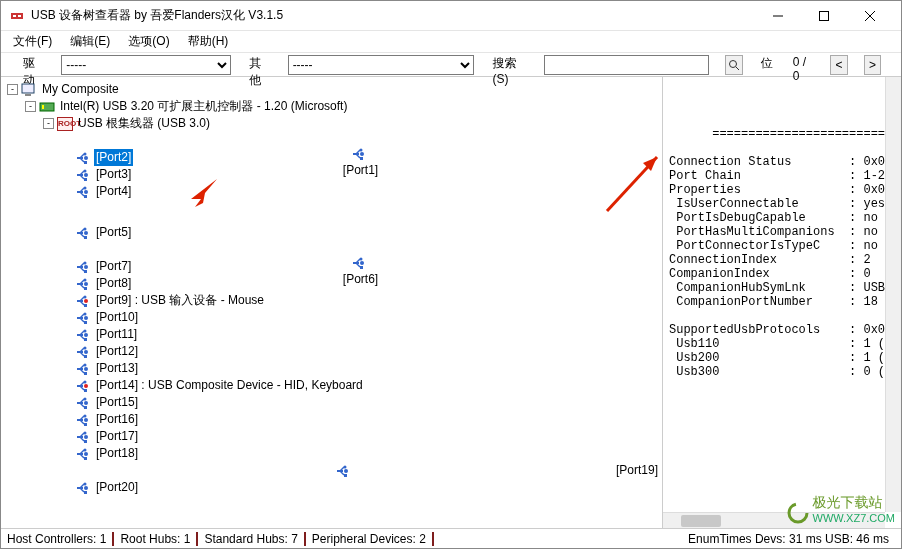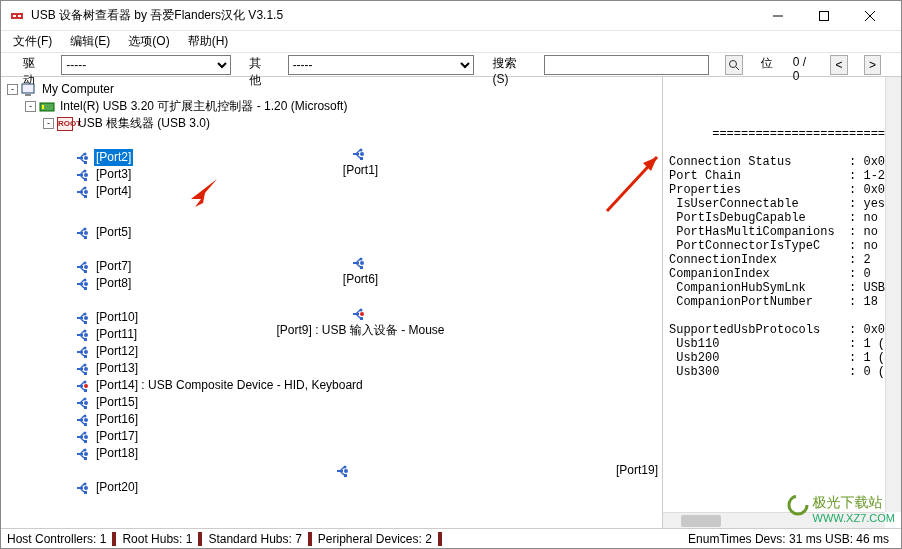--- a/index.html
+++ b/index.html
@@ -21,25 +21,25 @@
 .ritem .twist { width: 11px; height: 11px; border: 1px solid #888; font-size: 9px; line-height: 9px; text-align: center; margin-right: 3px; cursor: pointer; background:#fff; flex:0 0 11px; }
 .ritem .nowt { width: 14px; flex:0 0 14px; }
 .ritem .icon { width: 16px; height: 14px; margin-right: 3px; flex:0 0 16px; }
 .ritem .txt { padding: 0 2px; }
 .ritem .txt.selected { background: #0078d7; color: #fff; }
 .infopane { flex: 1; height: 100%; overflow: hidden; font-family: Consolas, "Courier New", monospace; font-size: 12px; white-space: pre; padding: 8px 4px 4px 6px; line-height: 14px; position: relative; }
 .infopane .sb-v { position:absolute; right:0; top:0; width:16px; height:calc(100% - 16px); background:#f0f0f0; border-left:1px solid #ddd; }
 .infopane .sb-h { position:absolute; bottom:0; left:0; right:16px; height:16px; background:#f0f0f0; border-top:1px solid #ddd; }
 .infopane .sb-h::after{ content:""; position:absolute; left:18px; top:2px; width:40px; height:12px; background:#c8c8c8; border-radius:2px;}
 .statusbar { height: 20px; border-top: 1px solid #ccc; display: flex; align-items: center; padding: 0 6px; font-size: 12px; gap: 6px; }
-.statusbar .cell { padding-right: 6px; border-right: 4px solid #7f1d1d; }
+.statusbar .cell { padding-right: 6px; border-right: 2px solid #7f1d1d; }
 .statusbar .cell:last-child { border-right: none; }
 .arrow1 { position:absolute; left:190px; top:178px; pointer-events:none; }
 .arrow2 { position:absolute; left:598px; top:148px; pointer-events:none; }
-.watermark { position:absolute; right:6px; bottom:24px; font-size:14px; color:#6a9a2a; display:flex; align-items:flex-start; gap:4px; pointer-events:none; }
+.watermark { position:absolute; right:6px; bottom:24px; font-size:14px; color:#6a9a2a; display:flex; align-items:flex-end; gap:4px; pointer-events:none; }
 .watermark .url{ font-size:11px; color:#2a6; }
 svg{display:block}
 </style>
 </head>
 <body>
 
 <div class="titlebar">
   <svg class="title-icon" viewBox="0 0 16 16">
       <rect x="2" y="5" width="12" height="6" fill="#c33"></rect>
       <rect x="4" y="7" width="3" height="2" fill="#fff"></rect>
@@ -91,21 +91,21 @@
 </div>
 
 <div class="main">
   <div class="treepane" id="treepane">
       <div class="ritem" style="padding-left: 4px;">
         <span class="twist">-</span>
         <svg class="icon" viewBox="0 0 16 14">
           <rect x="1" y="1" width="12" height="9" fill="#eef" stroke="#246"></rect>
           <rect x="4" y="11" width="6" height="2" fill="#888"></rect>
         </svg>
-        <span class="txt">My Computer</span>
+        <span class="txt">My Composite</span>
       </div>
       <div class="ritem" style="padding-left: 22px;">
         <span class="twist">-</span>
         <svg class="icon" viewBox="0 0 16 14">
           <rect x="1" y="3" width="14" height="8" fill="#5a5" stroke="#060"></rect>
           <rect x="3" y="5" width="2" height="4" fill="#ff0"></rect>
         </svg>
         <span class="txt">Intel(R) USB 3.20 可扩展主机控制器 - 1.20 (Microsoft)</span>
       </div>
       <div class="ritem" style="padding-left: 40px;">
@@ -202,21 +202,21 @@
         <svg class="icon" viewBox="0 0 16 14">
           <line x1="2" y1="7" x2="8" y2="7" stroke="#36c" stroke-width="2"></line>
           <line x1="5" y1="7" x2="9" y2="3" stroke="#36c" stroke-width="1.5"></line>
           <line x1="5" y1="7" x2="9" y2="11" stroke="#36c" stroke-width="1.5"></line>
           <circle cx="10" cy="3" r="1.5" fill="#36c"></circle>
           <rect x="9" y="10" width="3" height="3" fill="#36c"></rect>
           <circle cx="11" cy="7" r="2" fill="#36c"></circle>
         </svg>
         <span class="txt">[Port8]</span>
       </div>
-      <div class="ritem" style="padding-left: 58px; flex-direction: column;">
+      <div class="ritem" style="padding-left: 58px;">
         <span class="nowt"></span>
         <svg class="icon" viewBox="0 0 16 14">
           <line x1="2" y1="7" x2="8" y2="7" stroke="#36c" stroke-width="2"></line>
           <line x1="5" y1="7" x2="9" y2="3" stroke="#36c" stroke-width="1.5"></line>
           <line x1="5" y1="7" x2="9" y2="11" stroke="#36c" stroke-width="1.5"></line>
           <circle cx="10" cy="3" r="1.5" fill="#36c"></circle>
           <rect x="9" y="10" width="3" height="3" fill="#36c"></rect>
           <circle cx="11" cy="7" r="2" fill="#d22"></circle>
         </svg>
         <span class="txt">[Port9] : USB 输入设备 - Mouse</span>

